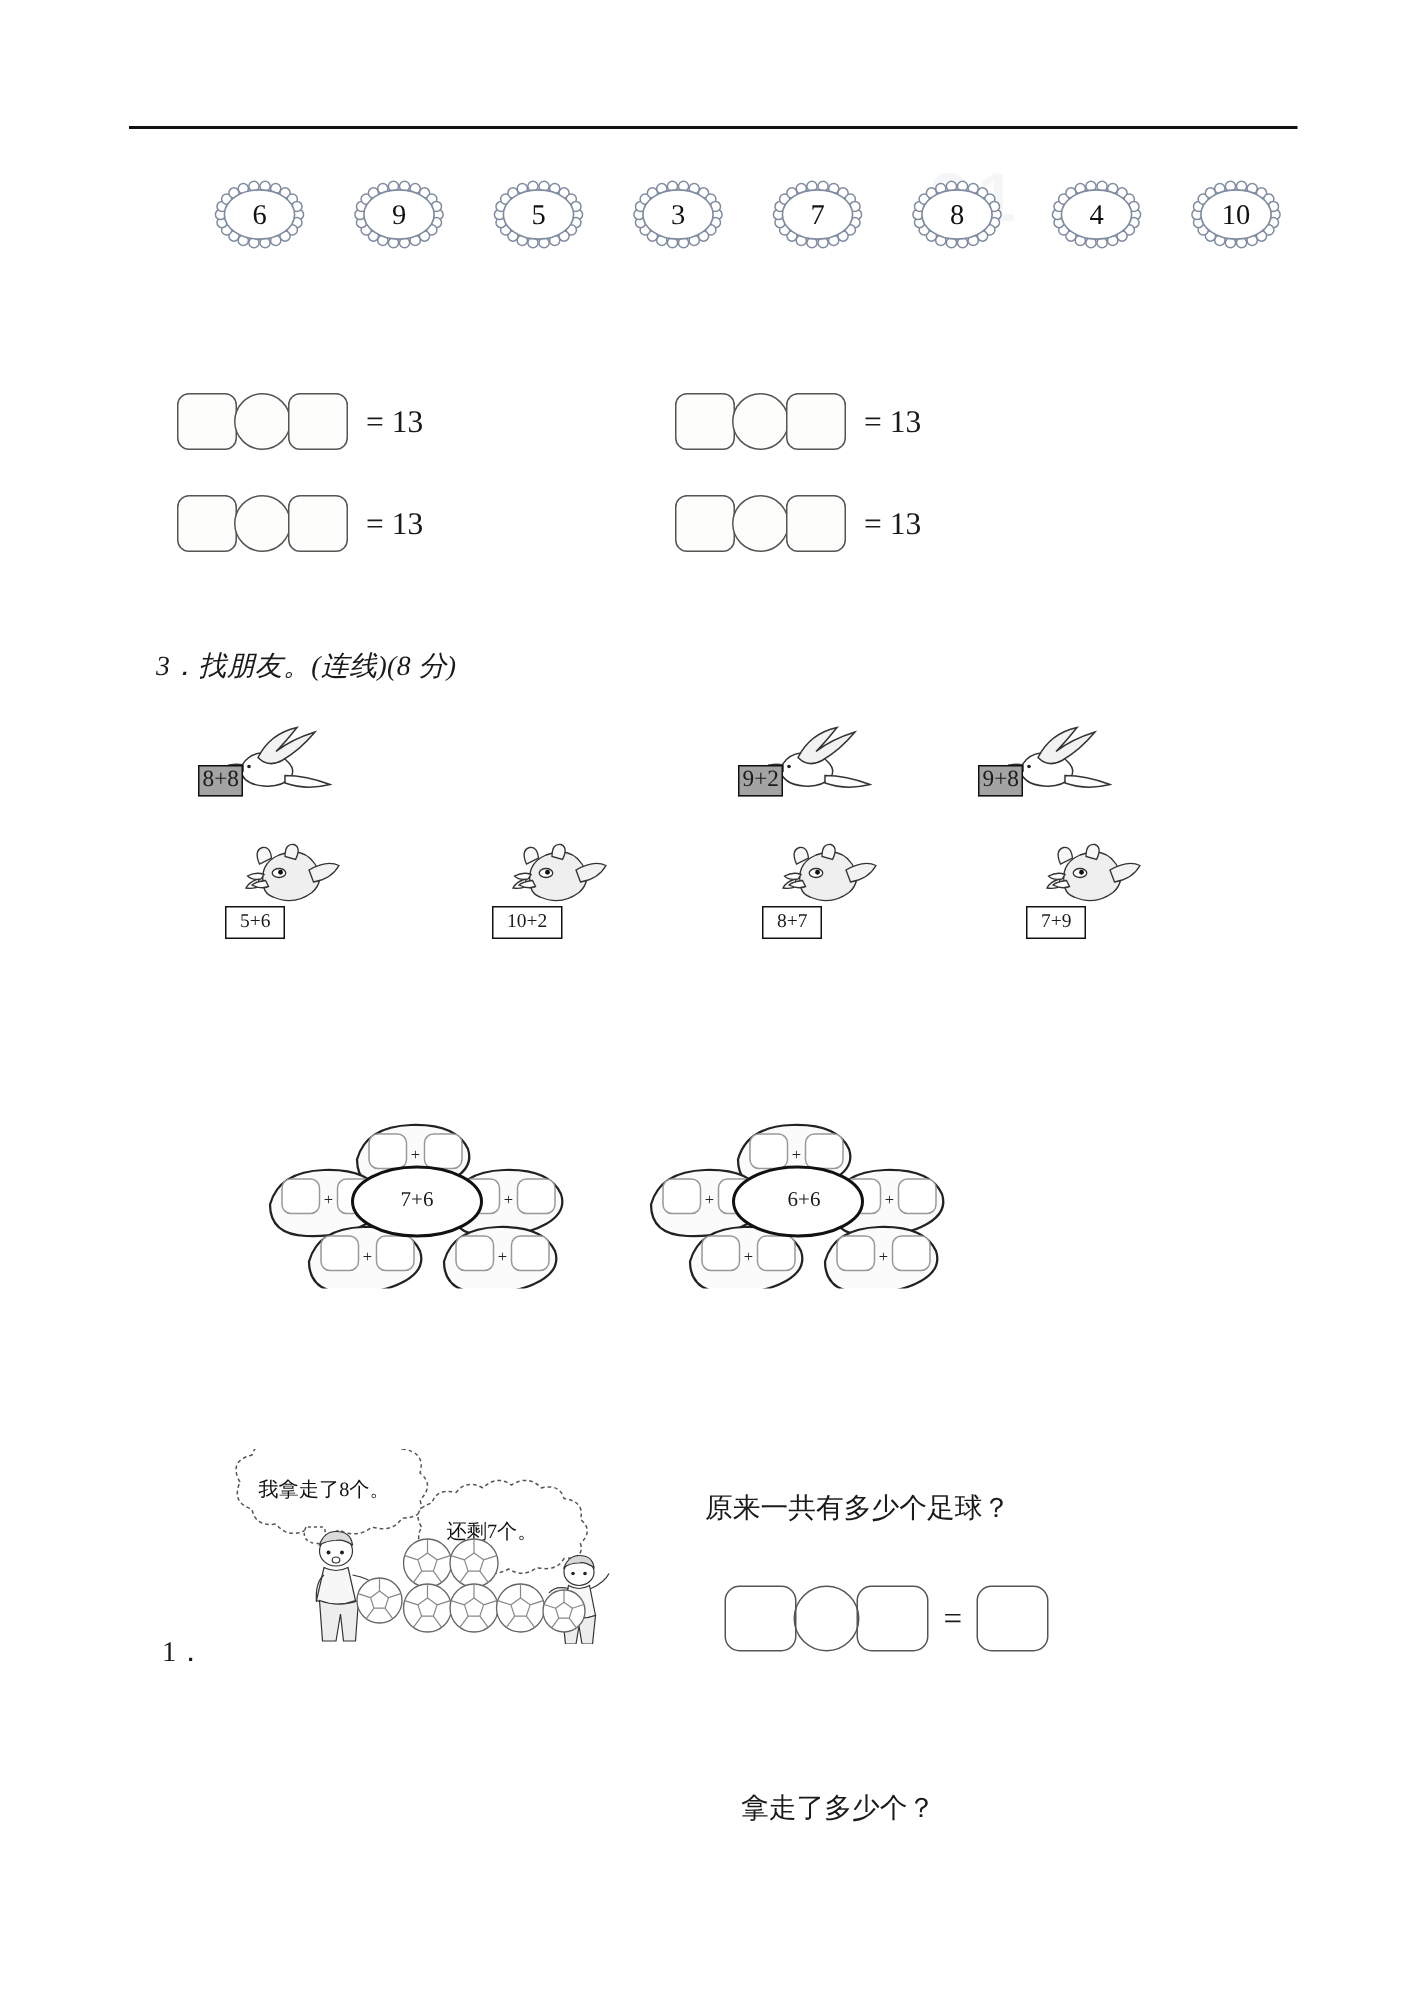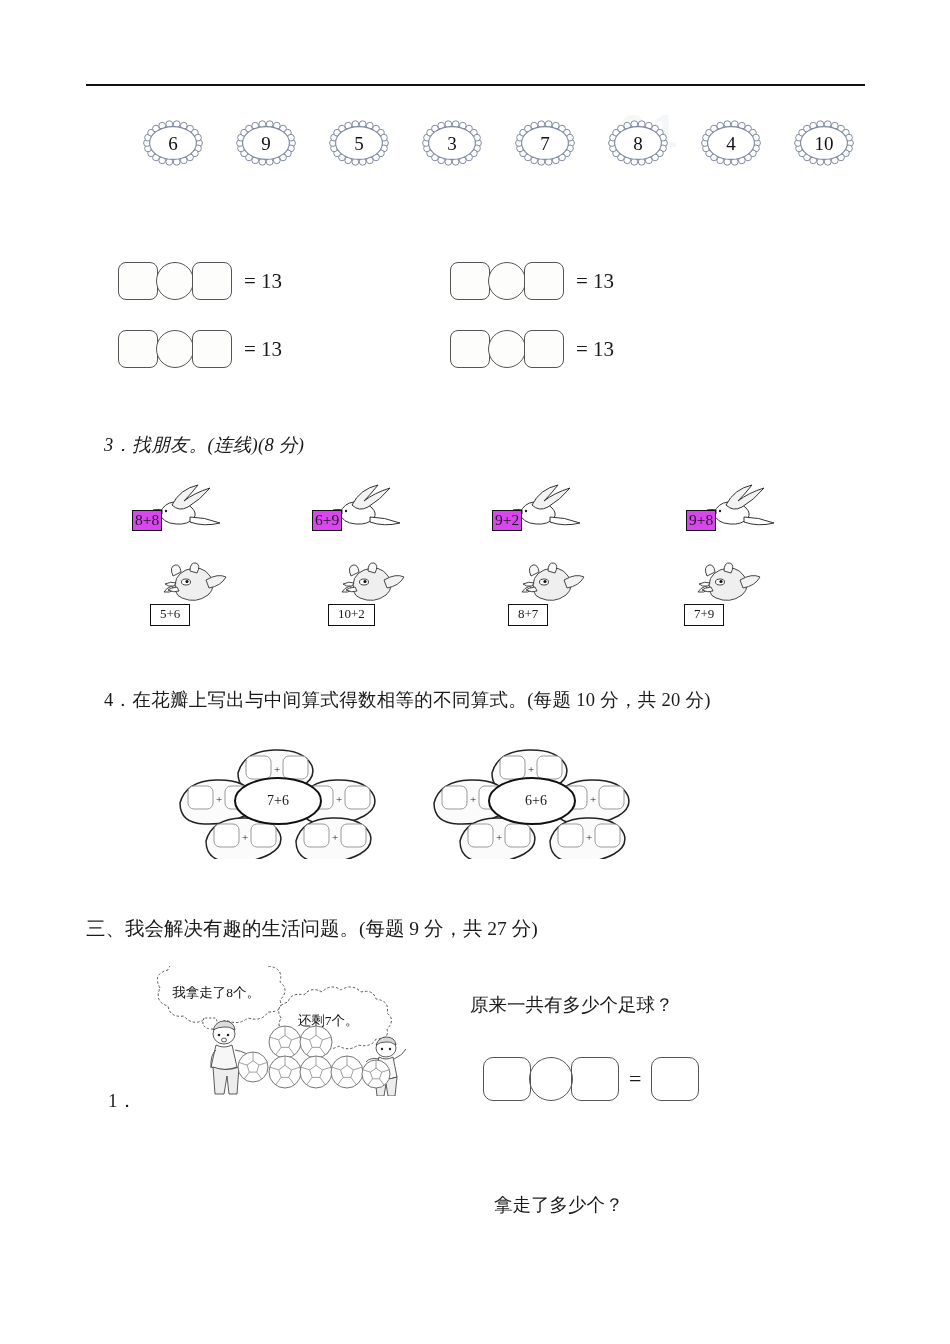--- a/index.html
+++ b/index.html
@@ -129,21 +129,21 @@
     height: 58px;
   }
   .swallow-item .tagbox {
     position: absolute;
     left: 4px;
     top: 27px;
     border: 1.2px solid #111;
     padding: 0px 2px 1px 2px;
     font-size: 15.5px;
     line-height: 1.15;
-    background: #d946ef;
+    background: #a3a3a3;
     z-index: 3;
     font-family: "Liberation Serif", serif;
   }
   .swallow-item svg {
     position: absolute;
     left: 18px;
     top: 0;
   }
 
   
@@ -531,45 +531,33 @@
           <g fill="none" stroke="#333" stroke-width="1">
             <path d="M14,30 q4,-10 14,-11 q12,-1 18,6 q5,5 2,10 q-6,7 -18,6 q-14,-1 -16,-11z" fill="#fff"></path>
             <path d="M26,22 q8,-16 26,-20 q-8,10 -14,16 q10,-8 26,-13 q-10,12 -22,19 q-9,5 -16,-2z" fill="#f2f2f2"></path>
             <path d="M44,34 q14,0 30,6 q-16,4 -30,-1z" fill="#fdfdfd"></path>
             <path d="M16,31 q-6,-2 -9,-4 q5,-1 9,0z" fill="#333"></path>
             <circle cx="20" cy="28" r="1.2" fill="#222" stroke="none"></circle>
           </g>
         </svg>
         <div class="tagbox">8+8</div>
       </div>
-      <div class="swallow-item" style="left: 180px;">
-        <svg width="92" height="46" viewBox="0 0 92 46">
-          <g fill="none" stroke="#333" stroke-width="1">
-            <path d="M14,30 q4,-10 14,-11 q12,-1 18,6 q5,5 2,10 q-6,7 -18,6 q-14,-1 -16,-11z" fill="#fff"></path>
-            <path d="M26,22 q8,-16 26,-20 q-8,10 -14,16 q10,-8 26,-13 q-10,12 -22,19 q-9,5 -16,-2z" fill="#f2f2f2"></path>
-            <path d="M44,34 q14,0 30,6 q-16,4 -30,-1z" fill="#fdfdfd"></path>
-            <path d="M16,31 q-6,-2 -9,-4 q5,-1 9,0z" fill="#333"></path>
-            <circle cx="20" cy="28" r="1.2" fill="#222" stroke="none"></circle>
-          </g>
-        </svg>
-        <div class="tagbox">6+9</div>
-      </div>
       <div class="swallow-item" style="left: 360px;">
         <svg width="92" height="46" viewBox="0 0 92 46">
           <g fill="none" stroke="#333" stroke-width="1">
             <path d="M14,30 q4,-10 14,-11 q12,-1 18,6 q5,5 2,10 q-6,7 -18,6 q-14,-1 -16,-11z" fill="#fff"></path>
             <path d="M26,22 q8,-16 26,-20 q-8,10 -14,16 q10,-8 26,-13 q-10,12 -22,19 q-9,5 -16,-2z" fill="#f2f2f2"></path>
             <path d="M44,34 q14,0 30,6 q-16,4 -30,-1z" fill="#fdfdfd"></path>
             <path d="M16,31 q-6,-2 -9,-4 q5,-1 9,0z" fill="#333"></path>
             <circle cx="20" cy="28" r="1.2" fill="#222" stroke="none"></circle>
           </g>
         </svg>
         <div class="tagbox">9+2</div>
       </div>
-      <div class="swallow-item" style="left: 554px;">
+      <div class="swallow-item" style="left: 520px;">
         <svg width="92" height="46" viewBox="0 0 92 46">
           <g fill="none" stroke="#333" stroke-width="1">
             <path d="M14,30 q4,-10 14,-11 q12,-1 18,6 q5,5 2,10 q-6,7 -18,6 q-14,-1 -16,-11z" fill="#fff"></path>
             <path d="M26,22 q8,-16 26,-20 q-8,10 -14,16 q10,-8 26,-13 q-10,12 -22,19 q-9,5 -16,-2z" fill="#f2f2f2"></path>
             <path d="M44,34 q14,0 30,6 q-16,4 -30,-1z" fill="#fdfdfd"></path>
             <path d="M16,31 q-6,-2 -9,-4 q5,-1 9,0z" fill="#333"></path>
             <circle cx="20" cy="28" r="1.2" fill="#222" stroke="none"></circle>
           </g>
         </svg>
         <div class="tagbox">9+8</div>
@@ -636,21 +624,20 @@
             <path d="M14,24 q-6,1 -9,-2 q6,-3 11,-1z" fill="#fff"></path>
             <ellipse cx="26" cy="20" rx="4.5" ry="3" fill="#fff"></ellipse>
             <circle cx="27" cy="19.5" r="1.6" fill="#111" stroke="none"></circle>
             <path d="M17,25 q-7,1 -9,3 q6,3 11,1z" fill="#fff"></path>
           </g>
         </svg>
         <div class="tagbox">7+9</div>
       </div>
     </div>
 
-  <div class="qhead" style="left:104px; top:688px;">4．在花瓣上写出与中间算式得数相等的不同算式。(每题 10 分，共 20 分)</div>
 
   <div id="flower-area">
       <div class="flower" style="left: 178px; top: 737px;"><svg width="250" height="122" viewBox="0 0 250 122">
           <g transform="translate(60,12)">
             <path d="M0,24 q6,-22 36,-23 q30,-1 38,16 q4,12 -10,20 q-16,9 -40,8 q-24,-1 -24,-21z" fill="#fbfbfb" stroke="#222" stroke-width="1.5"></path>
             <rect x="8" y="7" width="25" height="23" rx="6" fill="#fff" stroke="#999" stroke-width="1"></rect>
             <text x="39" y="24" font-size="11" font-family="Liberation Serif, serif" fill="#222" text-anchor="middle">+</text>
             <rect x="45" y="7" width="25" height="23" rx="6" fill="#fff" stroke="#999" stroke-width="1"></rect>
           </g>
           <g transform="translate(2,42)">
@@ -707,21 +694,20 @@
           <g transform="translate(118,80)">
             <path d="M0,24 q6,-22 36,-23 q30,-1 38,16 q4,12 -10,20 q-16,9 -40,8 q-24,-1 -24,-21z" fill="#fbfbfb" stroke="#222" stroke-width="1.5"></path>
             <rect x="8" y="7" width="25" height="23" rx="6" fill="#fff" stroke="#999" stroke-width="1"></rect>
             <text x="39" y="24" font-size="11" font-family="Liberation Serif, serif" fill="#222" text-anchor="middle">+</text>
             <rect x="45" y="7" width="25" height="23" rx="6" fill="#fff" stroke="#999" stroke-width="1"></rect>
           </g>
           <ellipse cx="100" cy="64" rx="43" ry="23" fill="#ffffff" stroke="#111" stroke-width="2"></ellipse>
         </svg><div class="center-label" style="left: 4px; width: 200px;">6+6</div></div>
     </div>
 
-  <div class="sechead" style="left:86px; top:916px;">三、我会解决有趣的生活问题。(每题 9 分，共 27 分)</div>
 
   <div class="qnum" style="left:108px; top:1088px;">1．</div>
 
   <div class="illus">
     <svg width="300" height="130" viewBox="0 0 300 130">
 
       <g>
         <path d="M22,22 q-8,-14 8,-18 q4,-12 18,-8 q8,-10 20,-4 q10,-10 22,-2 q12,-8 22,2 q14,-4 18,8 q16,2 12,16 q10,8 0,18 q4,12 -12,12 q-6,10 -20,6 q-10,8 -22,2 q-12,6 -22,0 q-12,6 -20,-4 q-14,2 -16,-10 q-14,-4 -8,-18 z" fill="#ffffff" stroke="#555" stroke-width="1" stroke-dasharray="2.5 2"></path>
         <path d="M66,52 q-4,9 6,11 q10,1 6,-11 z" fill="#fff" stroke="#555" stroke-width="1" stroke-dasharray="2 2"></path>
         <text class="bubble-text" x="78" y="31" text-anchor="middle">我拿走了8个。</text>

